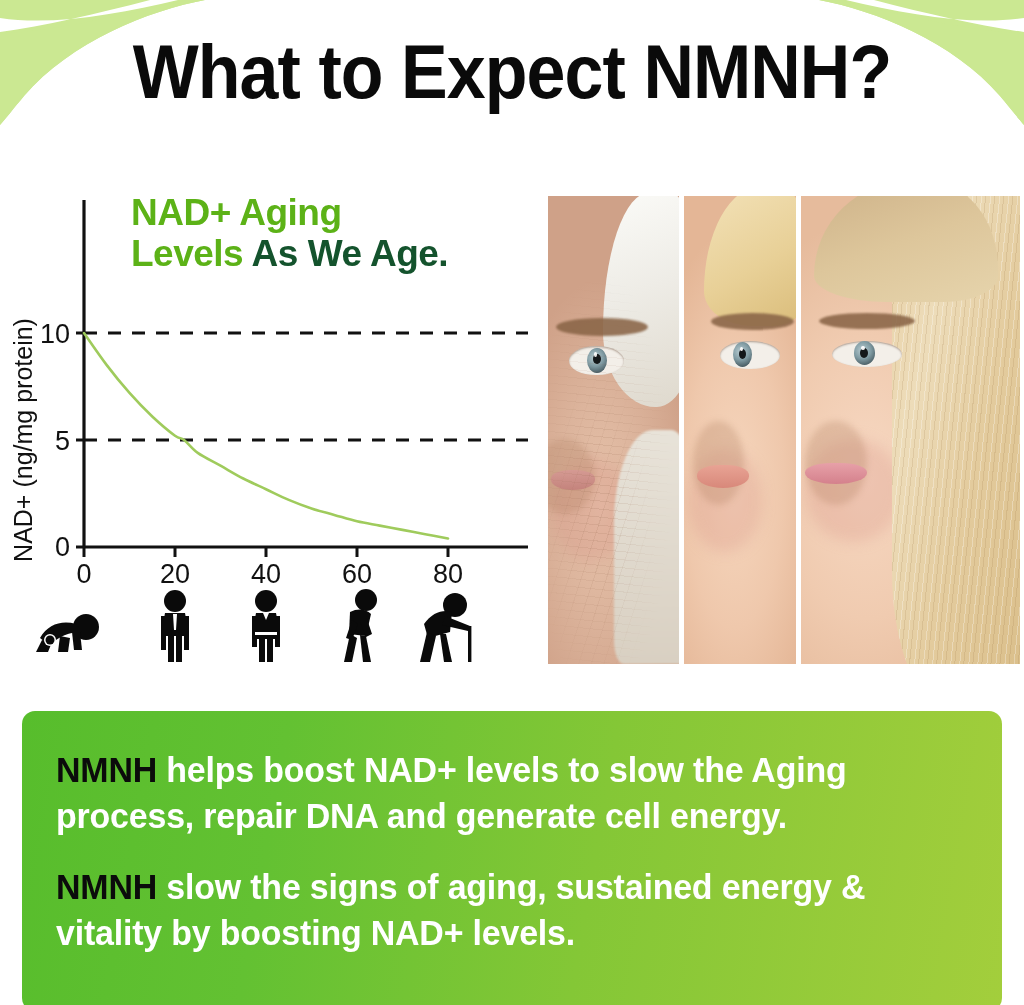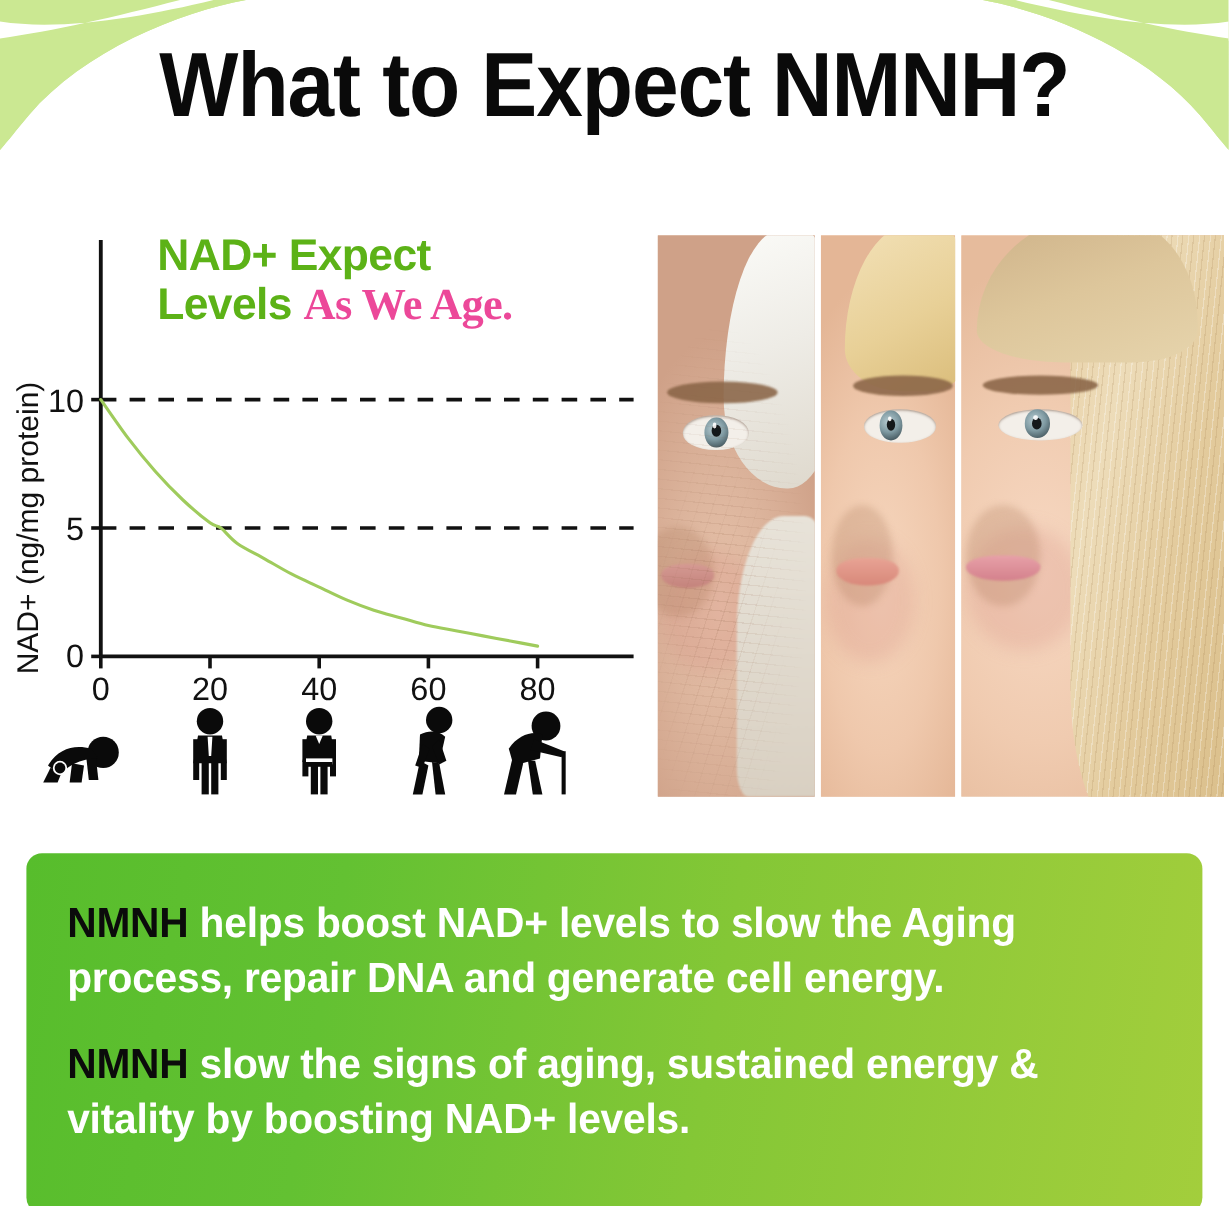--- a/index.html
+++ b/index.html
@@ -59,21 +59,21 @@
     position: absolute;
     left: 131px;
     top: 8px;
     width: 400px;
     font-size: 37px;
     font-weight: bold;
     line-height: 1.1;
     color: #5CB217;
     letter-spacing: -0.5px;
   }
-  .chart-headline .lighter { color: #ec4899; font-family: Liberation Serif, serif; }
+  .chart-headline .lighter { color: #14532d; }
 
   
   .pictogram-row {
     position: absolute;
     left: 0;
     top: 395px;
     width: 540px;
     height: 85px;
   }
   .pictogram-row svg { display: block; width: 540px; height: 85px; }
@@ -278,21 +278,21 @@
       <path d="M0,34 C60,30 128,14 186,0 L205,0 C150,10 70,42 24,96 C14,108 6,118 0,125 Z" fill="#CBE892"></path>
     </g>
   </svg>
 </div>
 
 <div class="page-title">What to Expect NMNH?</div>
 
 <div class="chart-block">
 
   <div class="chart-headline">
-    <span>NAD+ Expect</span><br>
+    <span>NAD+ Aging</span><br>
     <span>Levels </span><span class="lighter">As We Age.</span>
   </div>
 
   <svg class="chart-svg" viewBox="0 0 540 400">
 
     <line x1="84" y1="15" x2="84" y2="362" stroke="#111" stroke-width="3.2"></line>
 
     <line x1="84" y1="362" x2="528" y2="362" stroke="#111" stroke-width="3.2"></line>
 
     <line x1="76" y1="362" x2="84" y2="362" stroke="#111" stroke-width="3"></line>

